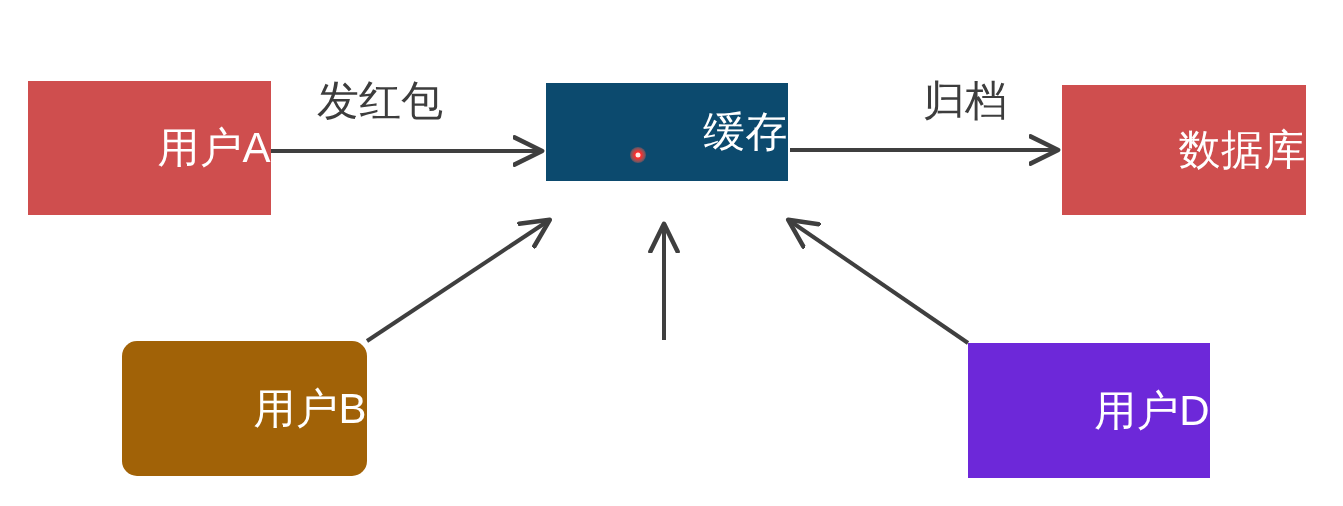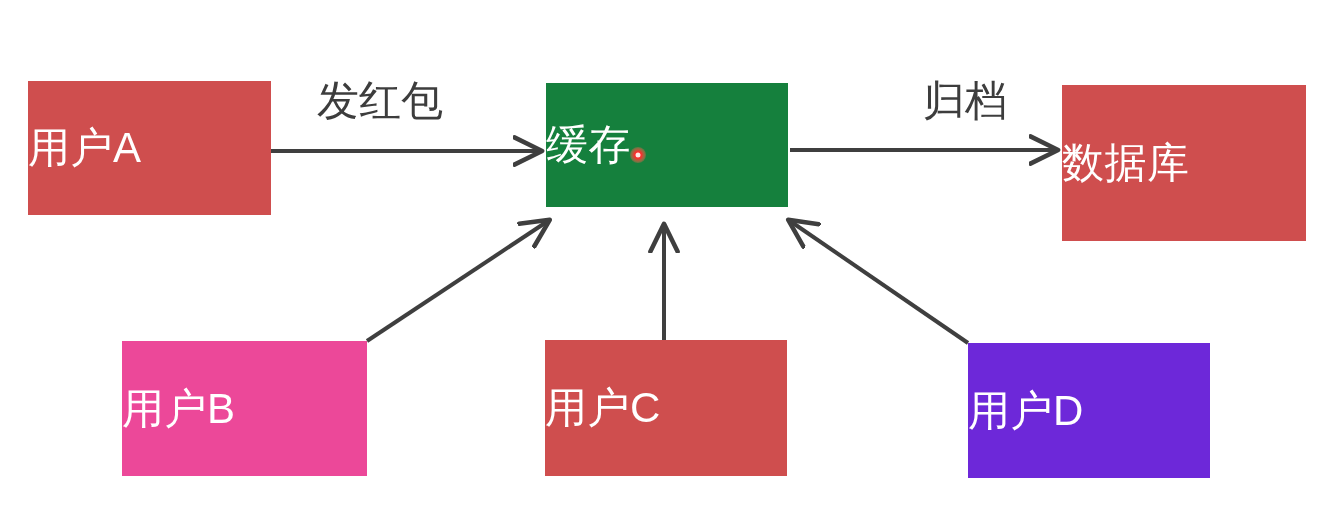--- a/index.html
+++ b/index.html
@@ -13,21 +13,21 @@
     height: 506px;
     background: #ffffff;
     overflow: hidden;
     font-family: "Liberation Sans", "DejaVu Sans", sans-serif;
   }
   .node {
     position: absolute;
     box-sizing: border-box;
     display: flex;
     align-items: center;
-    justify-content: flex-start;
+    justify-content: flex-end;
     color: #ffffff;
     font-size: 42px;
     line-height: 1;
     letter-spacing: 0.5px;
     font-weight: 400;
     user-select: none;
   }
   .edge-label {
     position: absolute;
     color: #3d3d3d;
@@ -86,35 +86,32 @@
       <line x1="367" y1="341" x2="548" y2="221" marker-end="url(#arrowhead)"></line>
       <line x1="664" y1="340" x2="664" y2="226" marker-end="url(#arrowhead)"></line>
       <line x1="968" y1="343" x2="790" y2="221" marker-end="url(#arrowhead)"></line>
     </g>
   </svg>
 
   <div class="node" style="left:28px; top:81px; width:243px; height:134px; background:#cf4e4e;">
     <span>用户A</span>
   </div>
 
-  <div class="node" style="left:546px; top:83px; width:242px; height:124px; background:#15803d;">
+  <div class="node" style="left:546px; top:83px; width:242px; height:98px; background:#0c4a6e;">
     <span>缓存</span>
   </div>
 
-  <div class="node" style="left:1062px; top:85px; width:244px; height:156px; background:#cf4e4e;">
+  <div class="node" style="left:1062px; top:85px; width:244px; height:130px; background:#cf4e4e;">
     <span>数据库</span>
   </div>
 
-  <div class="node" style="left:122px; top:341px; width:245px; height:135px; background:#ec4899;">
+  <div class="node" style="left:122px; top:341px; width:245px; height:135px; background:#a16207;border-radius:15px;">
     <span>用户B</span>
   </div>
 
-  <div class="node" style="left:545px; top:340px; width:242px; height:136px; background:#cf4e4e;">
-    <span>用户C</span>
-  </div>
 
   <div class="node" style="left:968px; top:343px; width:242px; height:135px; background:#6d28d9;">
     <span>用户D</span>
   </div>
 
   <div class="edge-label" style="left:317px; top:80px;">发红包</div>
 
   <div class="edge-label" style="left:923px; top:80px;">归档</div>
 
   <div class="click-marker" style="left:638px; top:155px;"></div>

